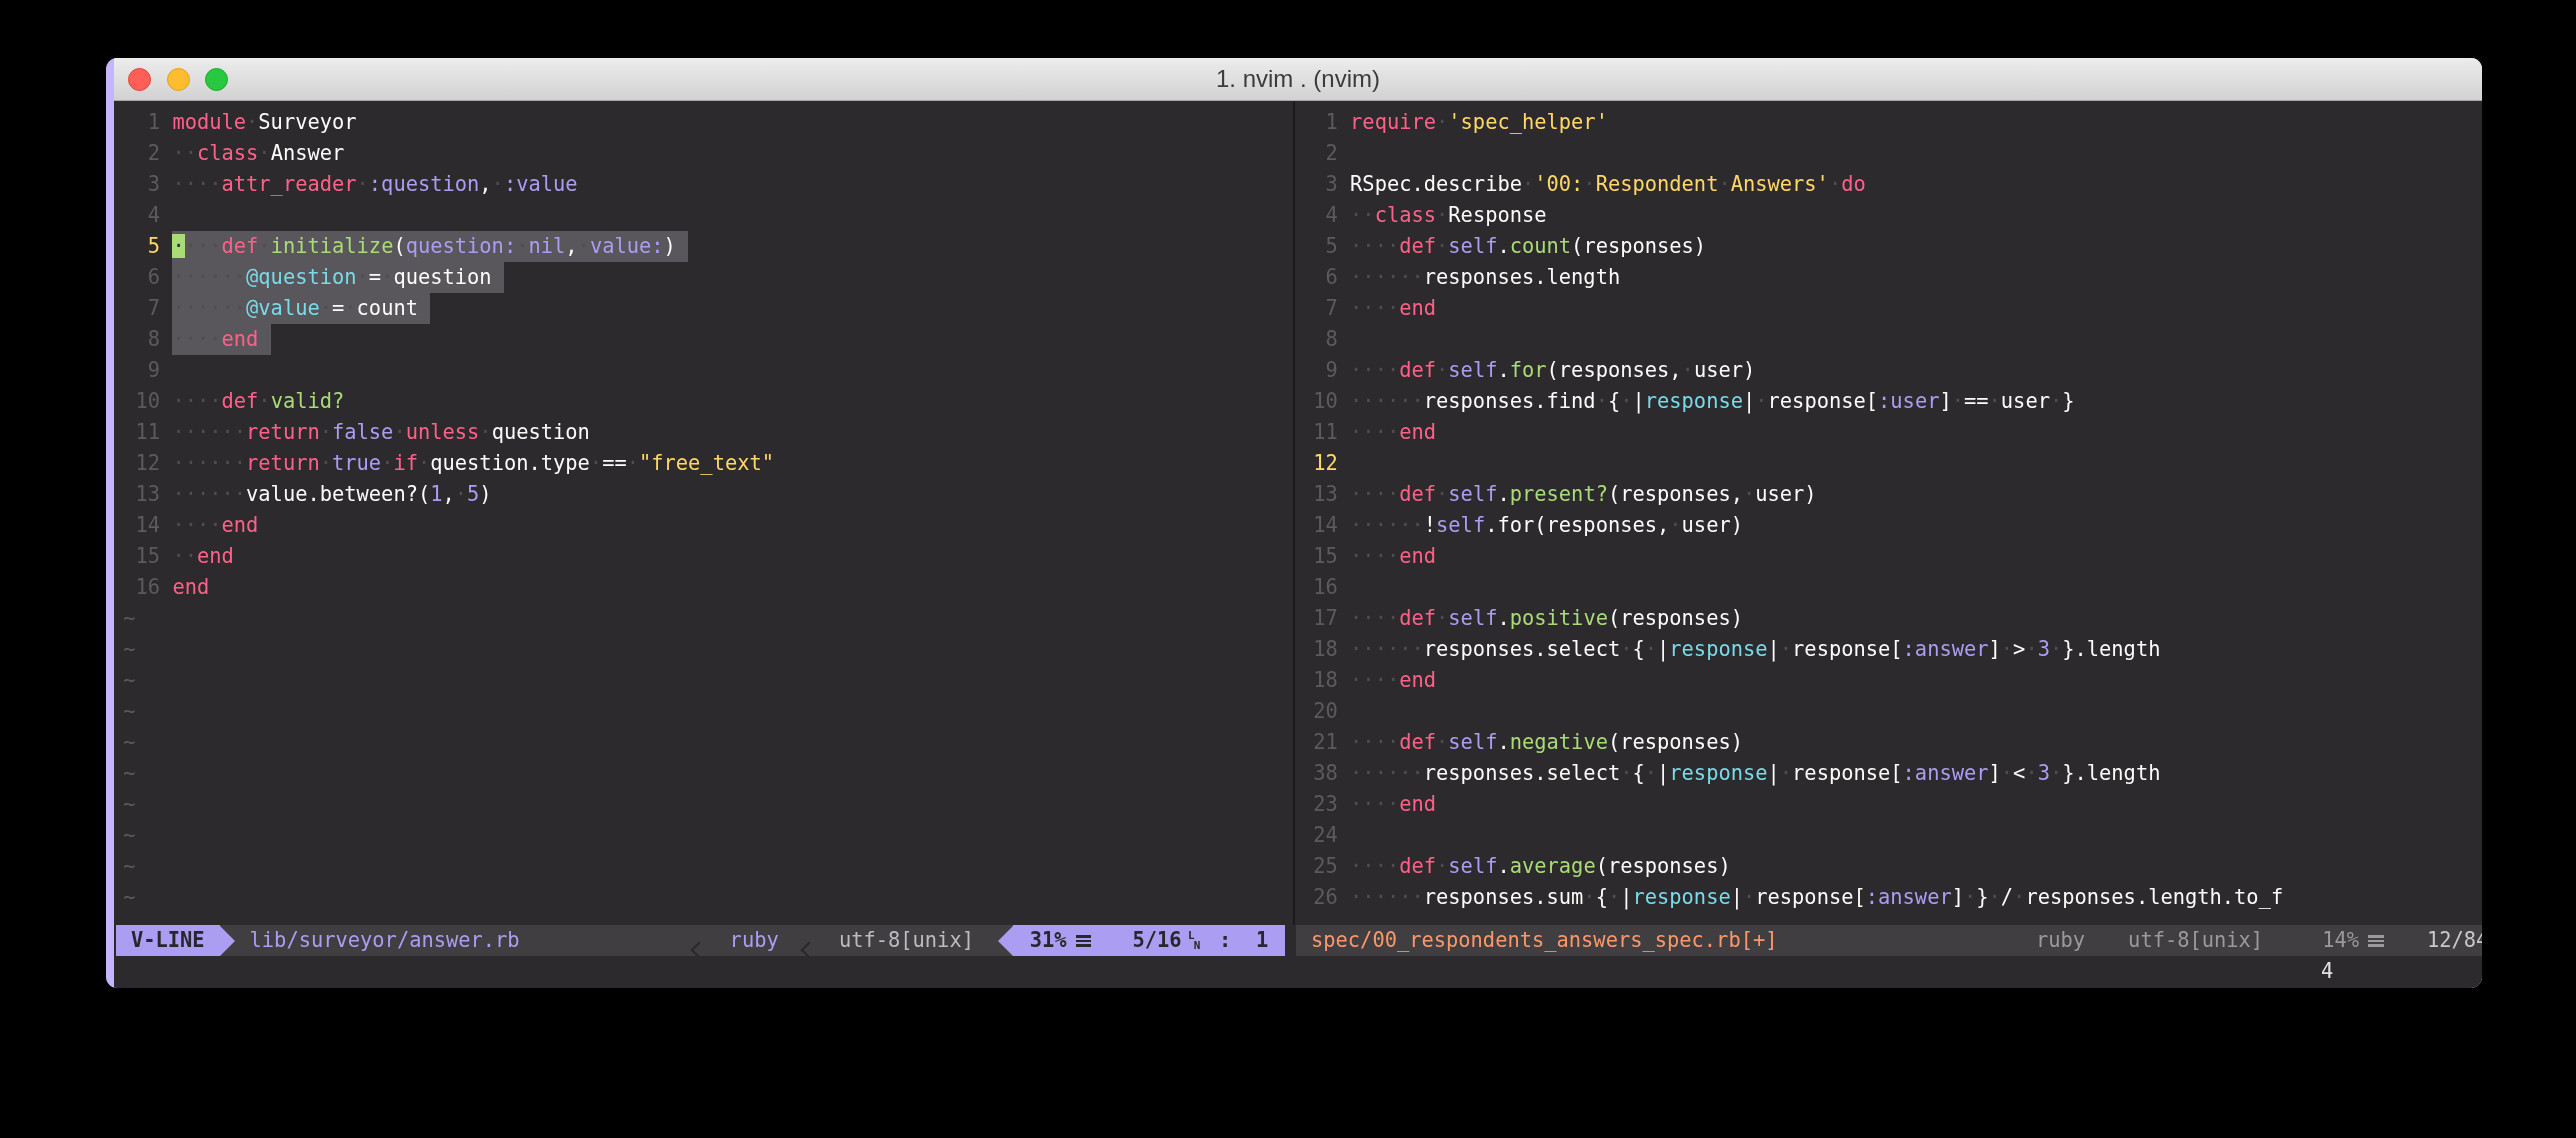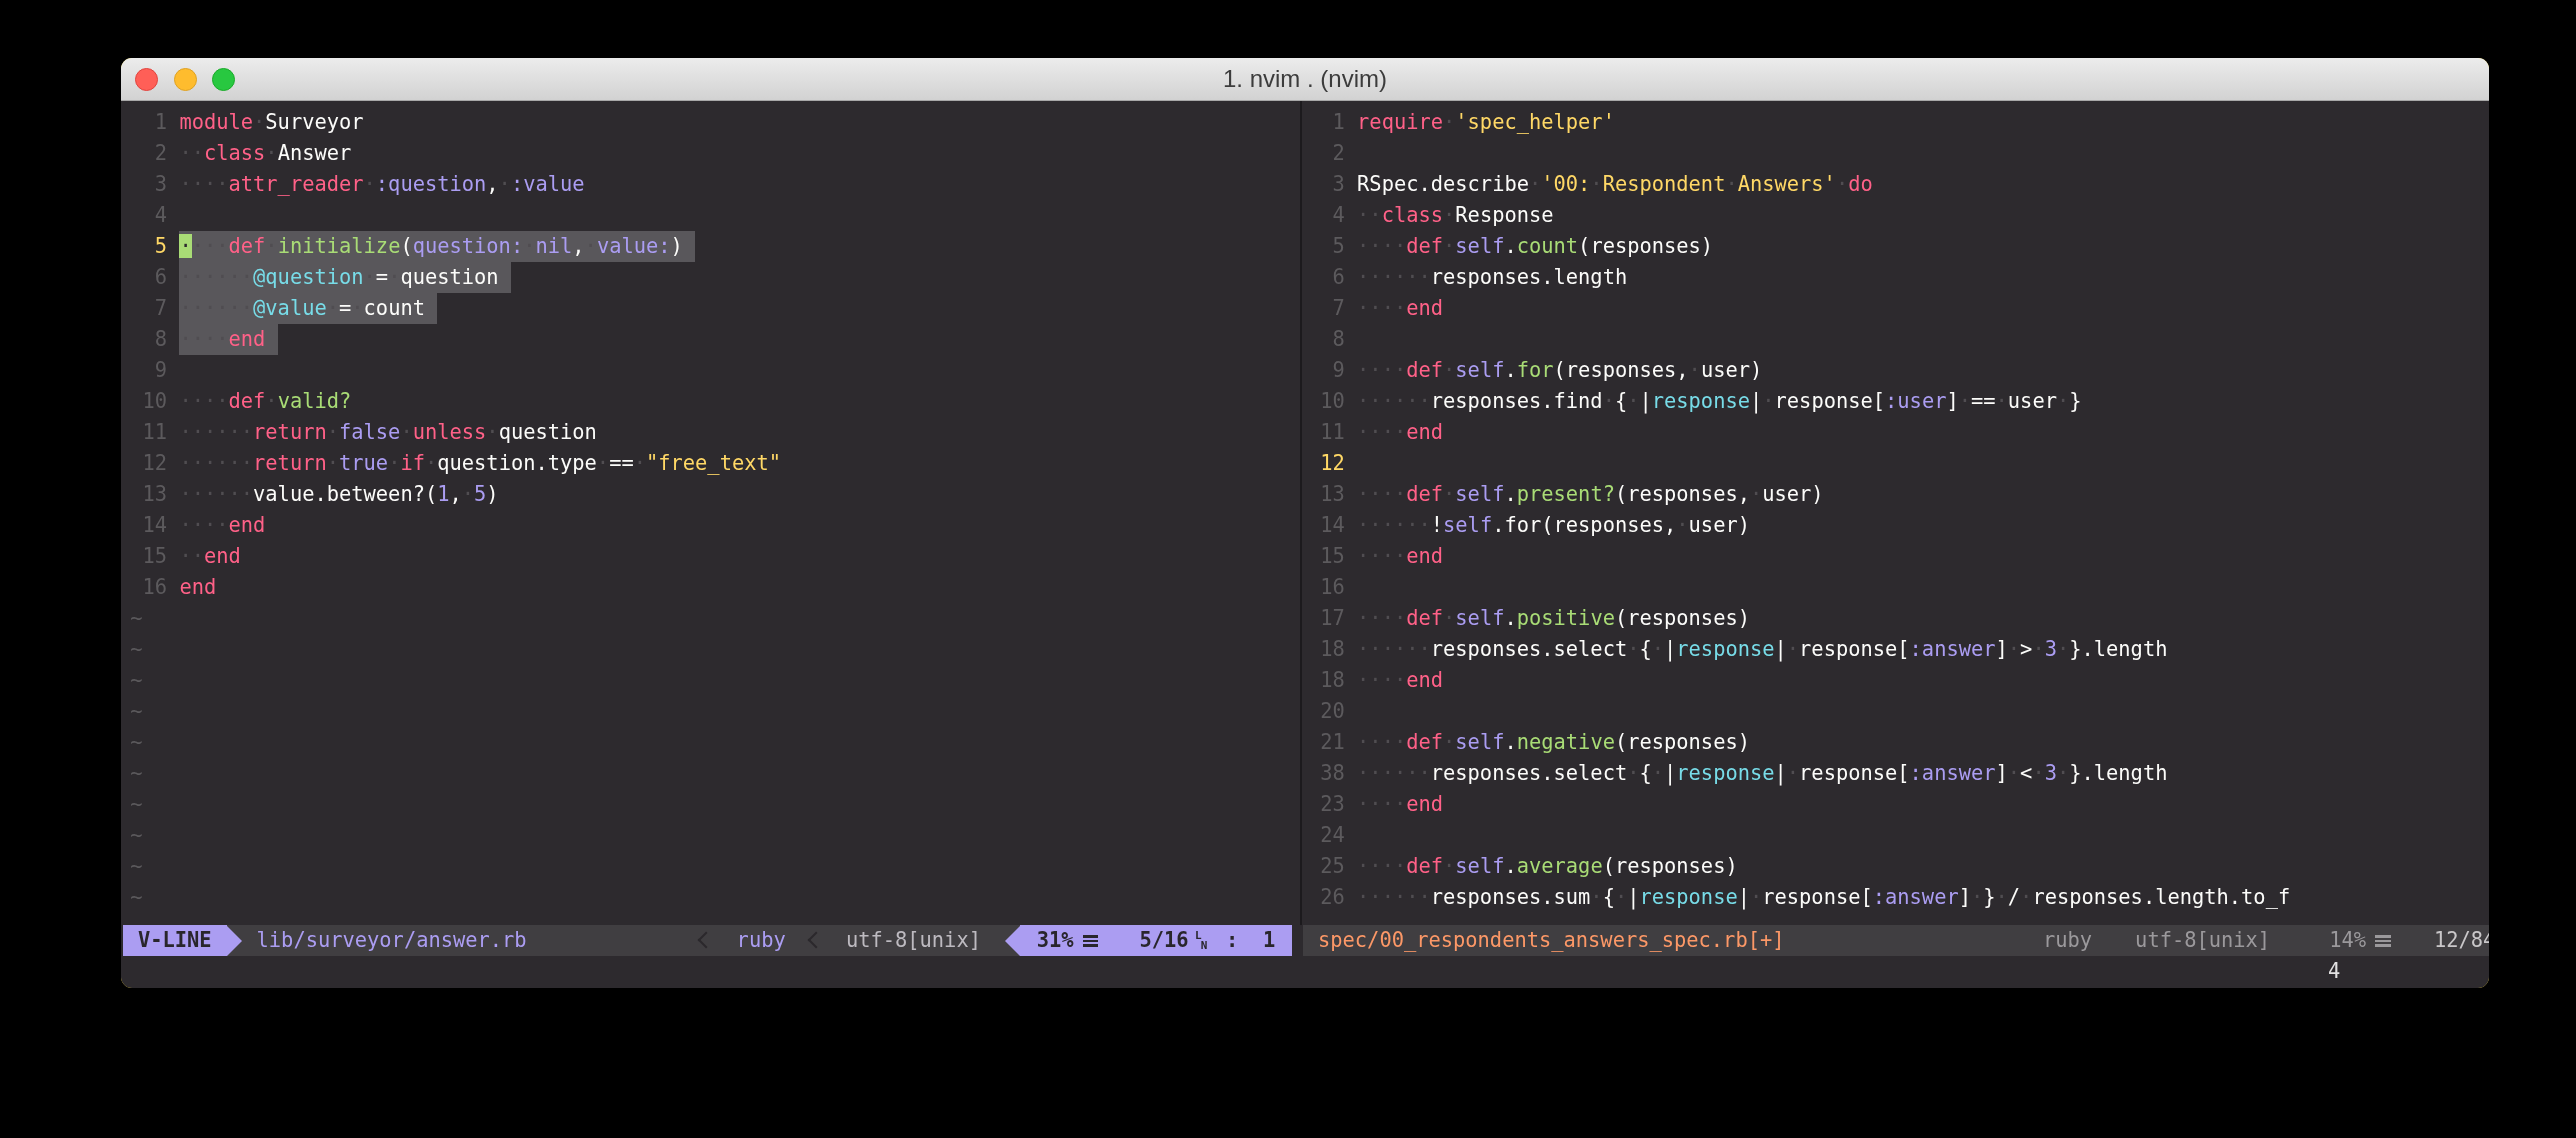--- a/index.html
+++ b/index.html
@@ -1,17 +1,17 @@
 <!DOCTYPE html>
 <html style="font-size:15px"><head>
 <meta charset="utf-8">
 <style>
   html,body{margin:0;padding:0;background:#000;}
   .stage{position:relative;width:2576px;height:1138px;background:#000;overflow:hidden;}
-  .window{position:absolute;left:121px;top:58px;width:2368px;height:930px;border-radius:11px;overflow:hidden;background:#fde047;}
+  .window{position:absolute;left:106px;top:58px;width:2368px;height:930px;border-radius:11px;overflow:hidden;background:#c4b5fd;padding-left:8px;}
   
   .titlebar{height:42px;background:linear-gradient(#ececec,#d2d2d2);border-bottom:0.9px solid #a8a8a8;position:relative;display:flex;align-items:center;justify-content:center;}
   .lights{position:absolute;left:14px;top:0;height:100%;display:flex;align-items:center;gap:15.7px;}
   .light{width:21px;height:21px;border-radius:50%;}
   .light.red{background:#ff5f57;border:0.9px solid #e0443e;}
   .light.yellow{background:#febc2e;border:0.9px solid #dea123;}
   .light.green{background:#28c840;border:0.9px solid #1aab29;}
   .title{font:24px "Liberation Sans",sans-serif;color:#3c3c3c;}
   
   .content{position:relative;height:887px;background:#2d2a2e;font-family:"DejaVu Sans Mono",monospace;font-size:20.4px;line-height:31px;color:#fcfcfa;}
@@ -28,21 +28,21 @@
   .kw{color:#ff6188;}
   .fn{color:#a9dc76;}
   .pur{color:#ab9df2;}
   .cyn{color:#78dce8;}
   .str{color:#ffd866;}
   .pln{color:#fcfcfa;}
   .selspan{background:#59575b;}
   .cur{background:#a9dc76;color:#2d2a2e;}
   
   .statusbar{position:absolute;top:824px;left:0;width:100%;height:31px;}
-  .status-left{position:absolute;left:1.9px;width:1169px;height:31px;background:#403e41;display:flex;align-items:center;overflow:hidden;}
+  .status-left{position:absolute;left:1.9px;width:1169px;height:31px;background:#403e41;display:flex;align-items:flex-end;overflow:hidden;}
   .status-right{position:absolute;left:1182px;width:1292px;height:31px;background:#403e41;display:flex;align-items:center;color:#9b999c;overflow:hidden;}
   .seg-mode{background:#ab9df2;color:#29262c;font-weight:bold;height:100%;display:flex;align-items:center;padding:0 15px;flex:none;}
   .arrow-right{width:0;height:0;border-top:15.7px solid transparent;border-bottom:15.7px solid transparent;border-left:15.7px solid #ab9df2;flex:none;}
   .arrow-left{width:0;height:0;border-top:15.7px solid transparent;border-bottom:15.7px solid transparent;border-right:15.7px solid #ab9df2;flex:none;}
   .seg-file{color:#ab9df2;padding-left:15px;flex:1;}
   .chev{width:10.2px;height:10.2px;border-left:2.8px solid #2b282c;border-bottom:2.8px solid #2b282c;transform:rotate(45deg);flex:none;}
   .seg-ft{color:#ab9df2;padding:0 24px;flex:none;}
   .seg-enc{color:#bdbac0;padding:0 24px;flex:none;}
   .seg-z{background:#ab9df2;color:#29262c;font-weight:bold;height:100%;display:flex;align-items:center;padding:0 16.7px;white-space:pre;flex:none;}
   .zgap{width:41px;}

